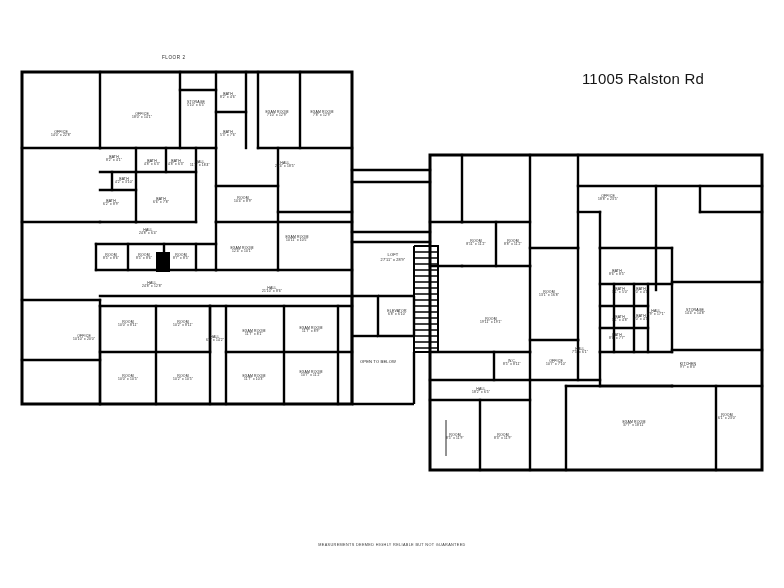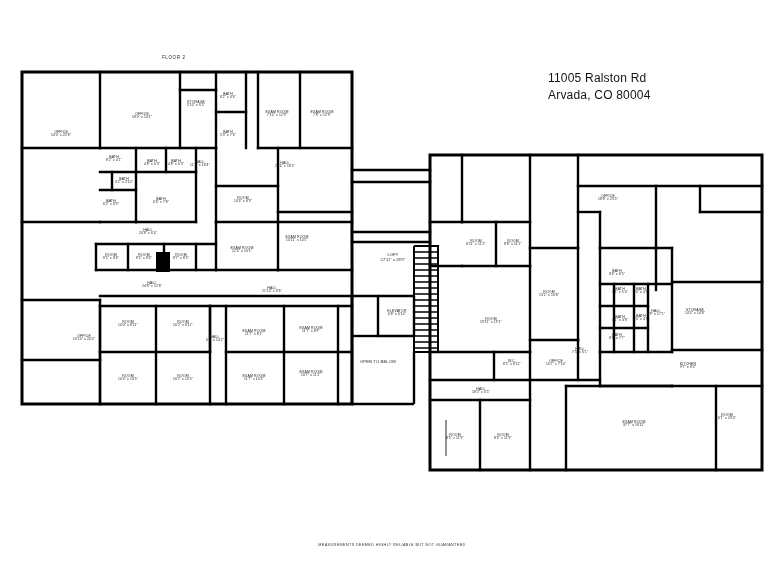--- a/index.html
+++ b/index.html
@@ -9,22 +9,23 @@
     font-family:"Liberation Sans", sans-serif;
     position:relative;
     overflow:hidden;
   }
   #plan{position:absolute;left:0;top:0;width:784px;height:588px;}
 
   .title-block{
     position:absolute;
     left:548px;top:70px;
     width:190px;
+    text-align:center;
     color:#141414;
-    font-size:12px;
+    font-size:15px;
     line-height:17px;
     letter-spacing:.2px;
   }
   .title-line{display:block;white-space:nowrap;}
 
   .floor-label{
     position:absolute;
     left:162px;top:55px;
     font-size:4.6px;
     letter-spacing:.55px;
@@ -212,21 +213,20 @@
     <path d="M414,296 L414,336"></path>
     <path d="M352,336 L378,336"></path>
     <path d="M352,296 L352,404"></path>
     <path d="M352,404 L414,404"></path>
     <path d="M414,352 L414,404"></path>
   </g>
 </svg>
 
 <div class="title-block">
   <span class="title-line">11005 Ralston Rd</span>
-  <span class="title-line">Arvada, CO  80004</span>
 </div>
 
 <div class="floor-label">FLOOR 2</div>
 
 <div class="disclaimer">MEASUREMENTS DEEMED HIGHLY RELIABLE BUT NOT GUARANTEED</div>
 
 <div id="room-labels">
     <div class="rm" style="left: 61px; top: 134px;">
       <span class="n">OFFICE</span>
       <span class="d">14'0" x 22'8"</span>

